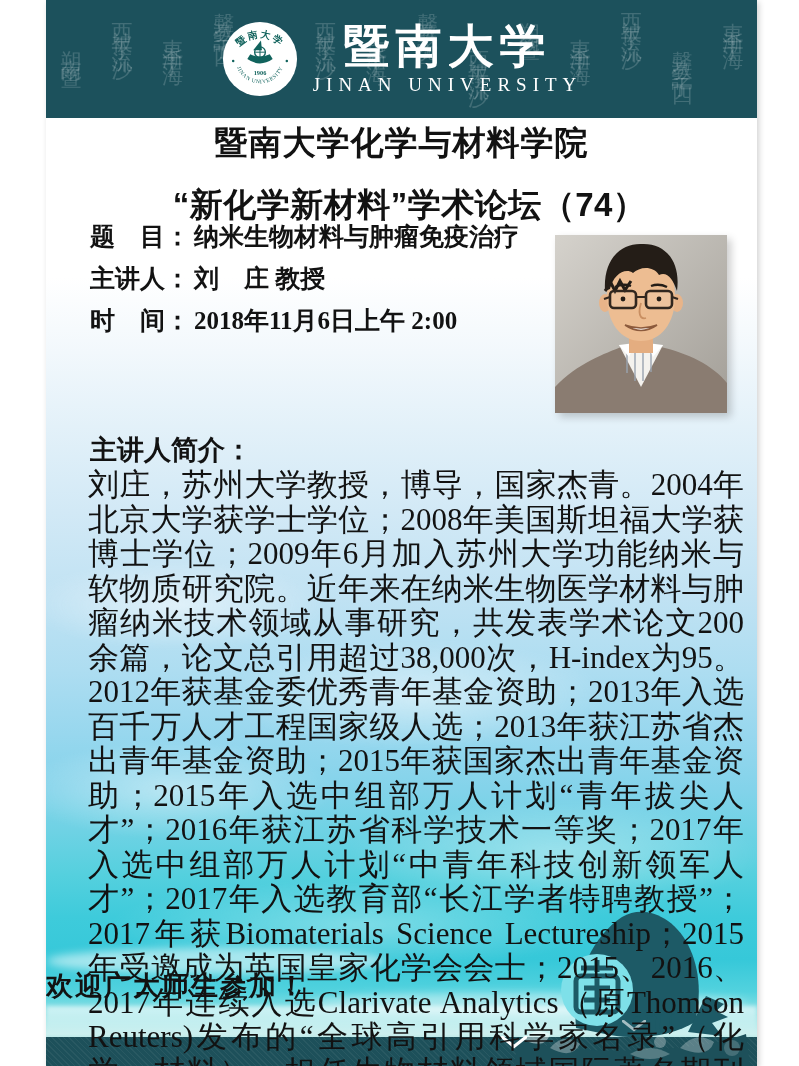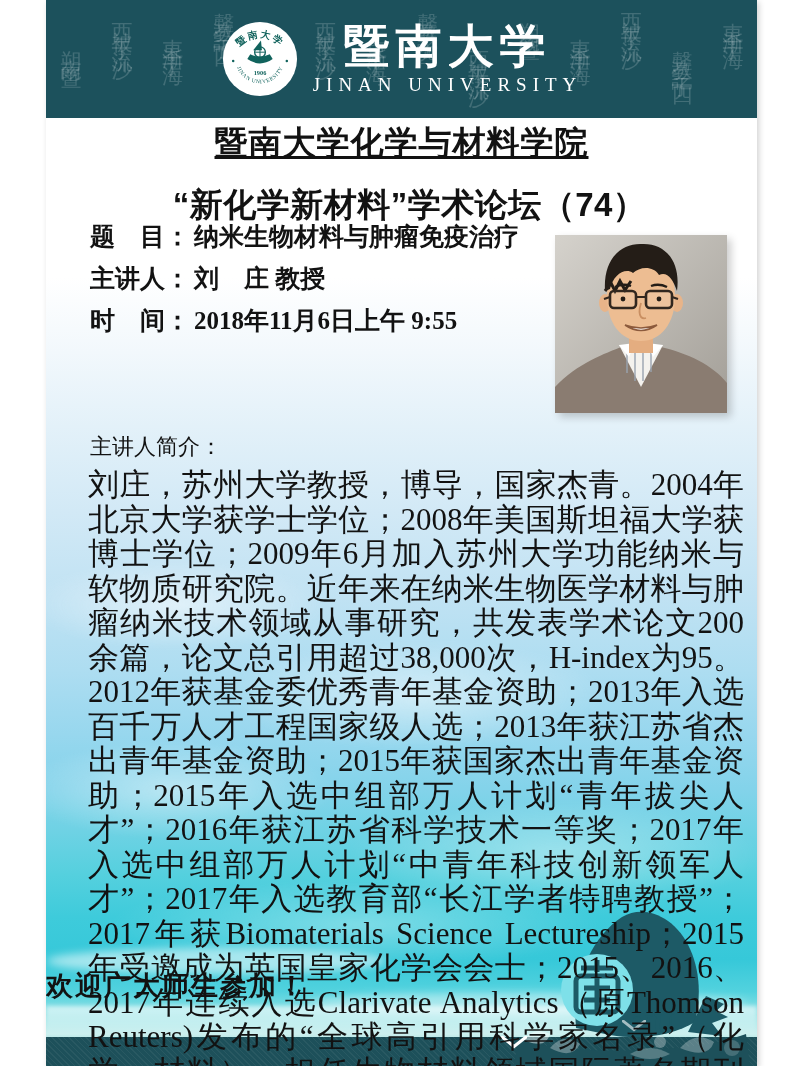--- a/index.html
+++ b/index.html
@@ -36,31 +36,31 @@
     display:flex;align-items:center;justify-content:center;gap:14px;}
   .seal-svg{width:78px;height:78px;flex:0 0 auto;}
   .wordmark{display:flex;flex-direction:column;align-items:center;}
   .wm-zh{font-size:46px;font-weight:bold;color:#ffffff;letter-spacing:6px;line-height:1.1;}
   .wm-en{font-size:19px;color:#ffffff;letter-spacing:6px;margin-top:2px;
     font-family:"Liberation Serif","DejaVu Serif",serif;}
   
   .content{position:absolute;inset:0;z-index:10;}
   h1.title{position:absolute;left:0;top:121px;width:711px;margin:0;text-align:center;
     font-family:"Liberation Sans","DejaVu Sans",sans-serif;
-    font-size:33px;font-weight:bold;letter-spacing:1px;text-decoration:underline;}
+    font-size:33px;font-weight:bold;letter-spacing:1px;}
   h2.subtitle{position:absolute;left:0;top:175px;width:711px;margin:8px;text-align:center;
     font-family:"Liberation Sans","DejaVu Sans",sans-serif;
     font-size:33px;font-weight:bold;letter-spacing:0.5px;}
   .details{position:absolute;left:44px;top:221px;width:450px;}
   .detail-row{height:42px;line-height:32px;font-size:25px;font-weight:bold;white-space:nowrap;}
   .d-label{margin-right:4px;}
   .photo{position:absolute;left:509px;top:235px;width:172px;height:178px;
     box-shadow:4px 4px 8px rgba(0,0,0,.2);}
   .photo svg{display:block;}
-  .bio-heading{position:absolute;left:44px;top:432px;font-size:22px;font-weight:normal;}
+  .bio-heading{position:absolute;left:44px;top:432px;font-size:27px;font-weight:bold;}
   .bio-text{position:absolute;left:42px;top:468px;width:656px;
     font-size:31px;line-height:34.5px;text-align:justify;text-justify:inter-ideograph;}
   .welcome{position:absolute;left:0;top:968px;width:604px;text-align:left;
     font-size:27px;font-weight:bold;letter-spacing:2px;}
   
   .cloud{position:absolute;border-radius:50%;z-index:2;
     background:radial-gradient(ellipse at center,rgba(255,255,255,.75),rgba(255,255,255,0) 70%);
     filter:blur(2px);}
   .c1{left:-20px;top:560px;width:300px;height:90px;opacity:.7;}
   .c2{left:180px;top:640px;width:380px;height:110px;opacity:.65;}
@@ -176,21 +176,21 @@
     <h2 class="subtitle">“新化学新材料”学术论坛（74）</h2>
 
     <div class="details">
       <div class="detail-row">
         <span class="d-label">题　目：</span><span class="d-value">纳米生物材料与肿瘤免疫治疗</span>
       </div>
       <div class="detail-row">
         <span class="d-label">主讲人：</span><span class="d-value">刘　庄 教授</span>
       </div>
       <div class="detail-row">
-        <span class="d-label">时　间：</span><span class="d-value">2018年11月6日上午 9:55</span>
+        <span class="d-label">时　间：</span><span class="d-value">2018年11月6日上午 2:00</span>
       </div>
     </div>
 
     <div class="photo">
       <svg width="172" height="178" viewBox="0 0 172 178">
         <defs>
           <linearGradient id="pbg" x1="0" y1="0" x2="1" y2="1">
             <stop offset="0" stop-color="#d5d2cc"></stop>
             <stop offset="1" stop-color="#a29e97"></stop>
           </linearGradient>

